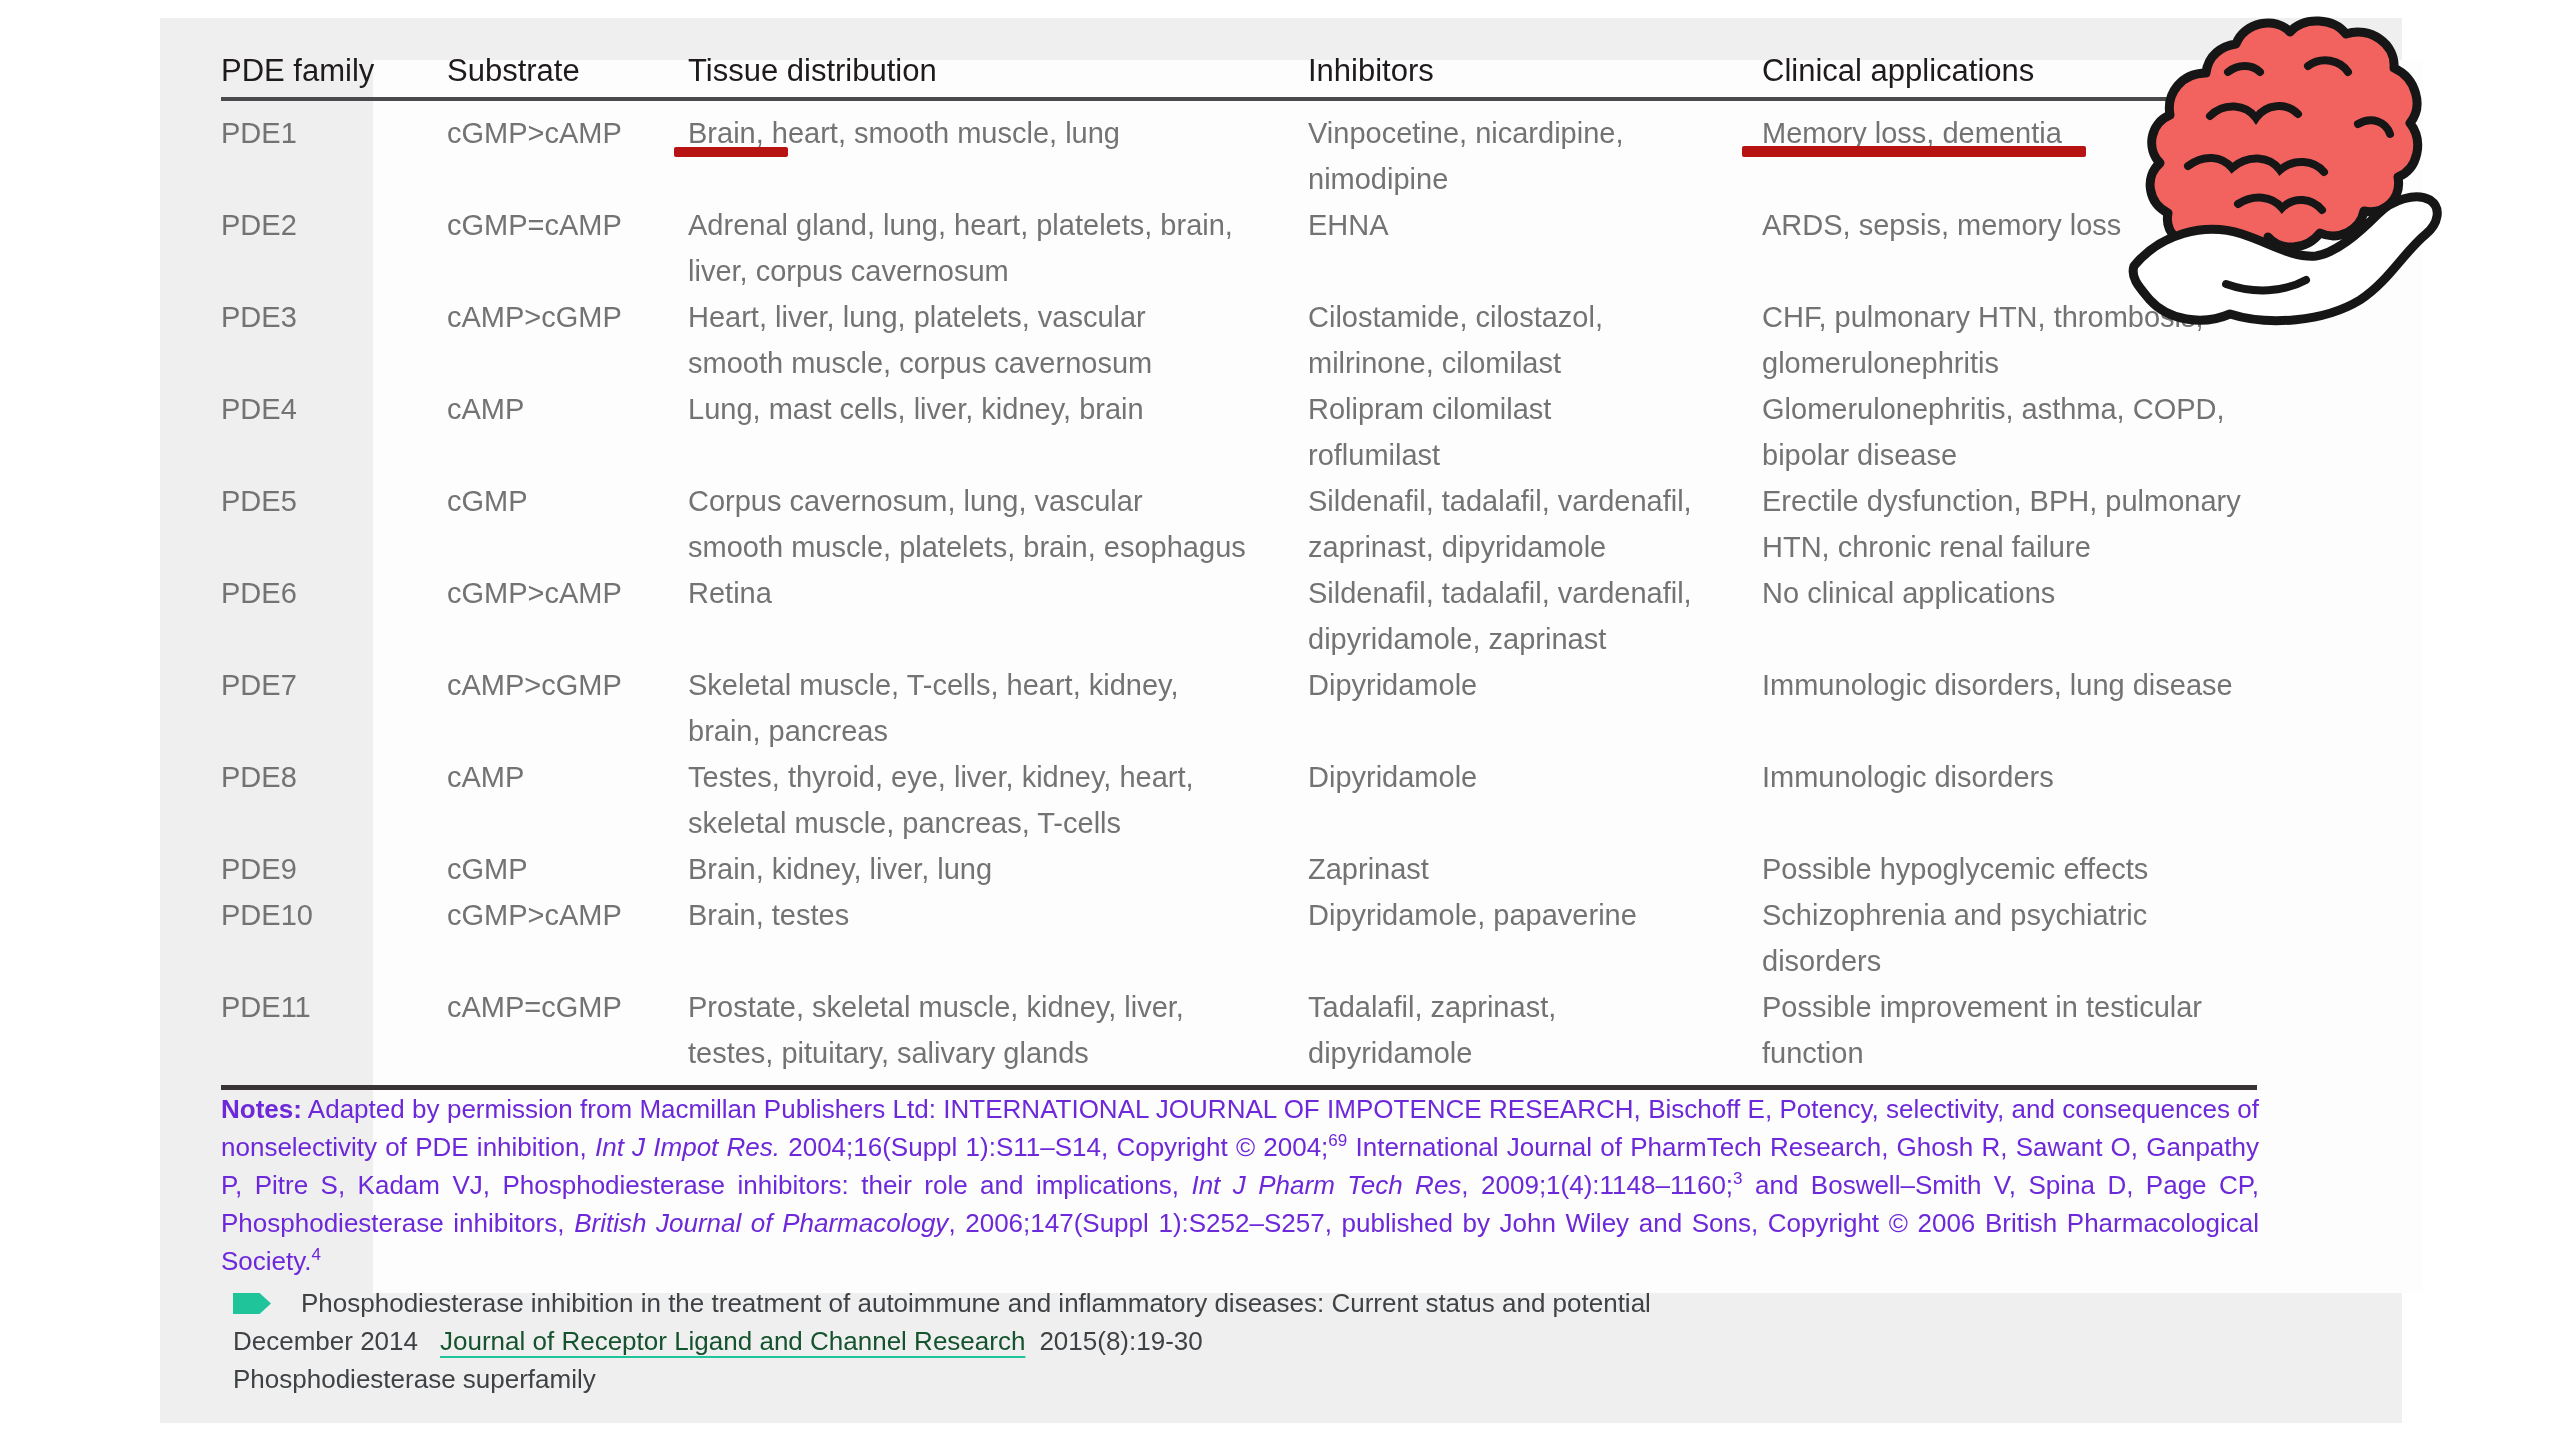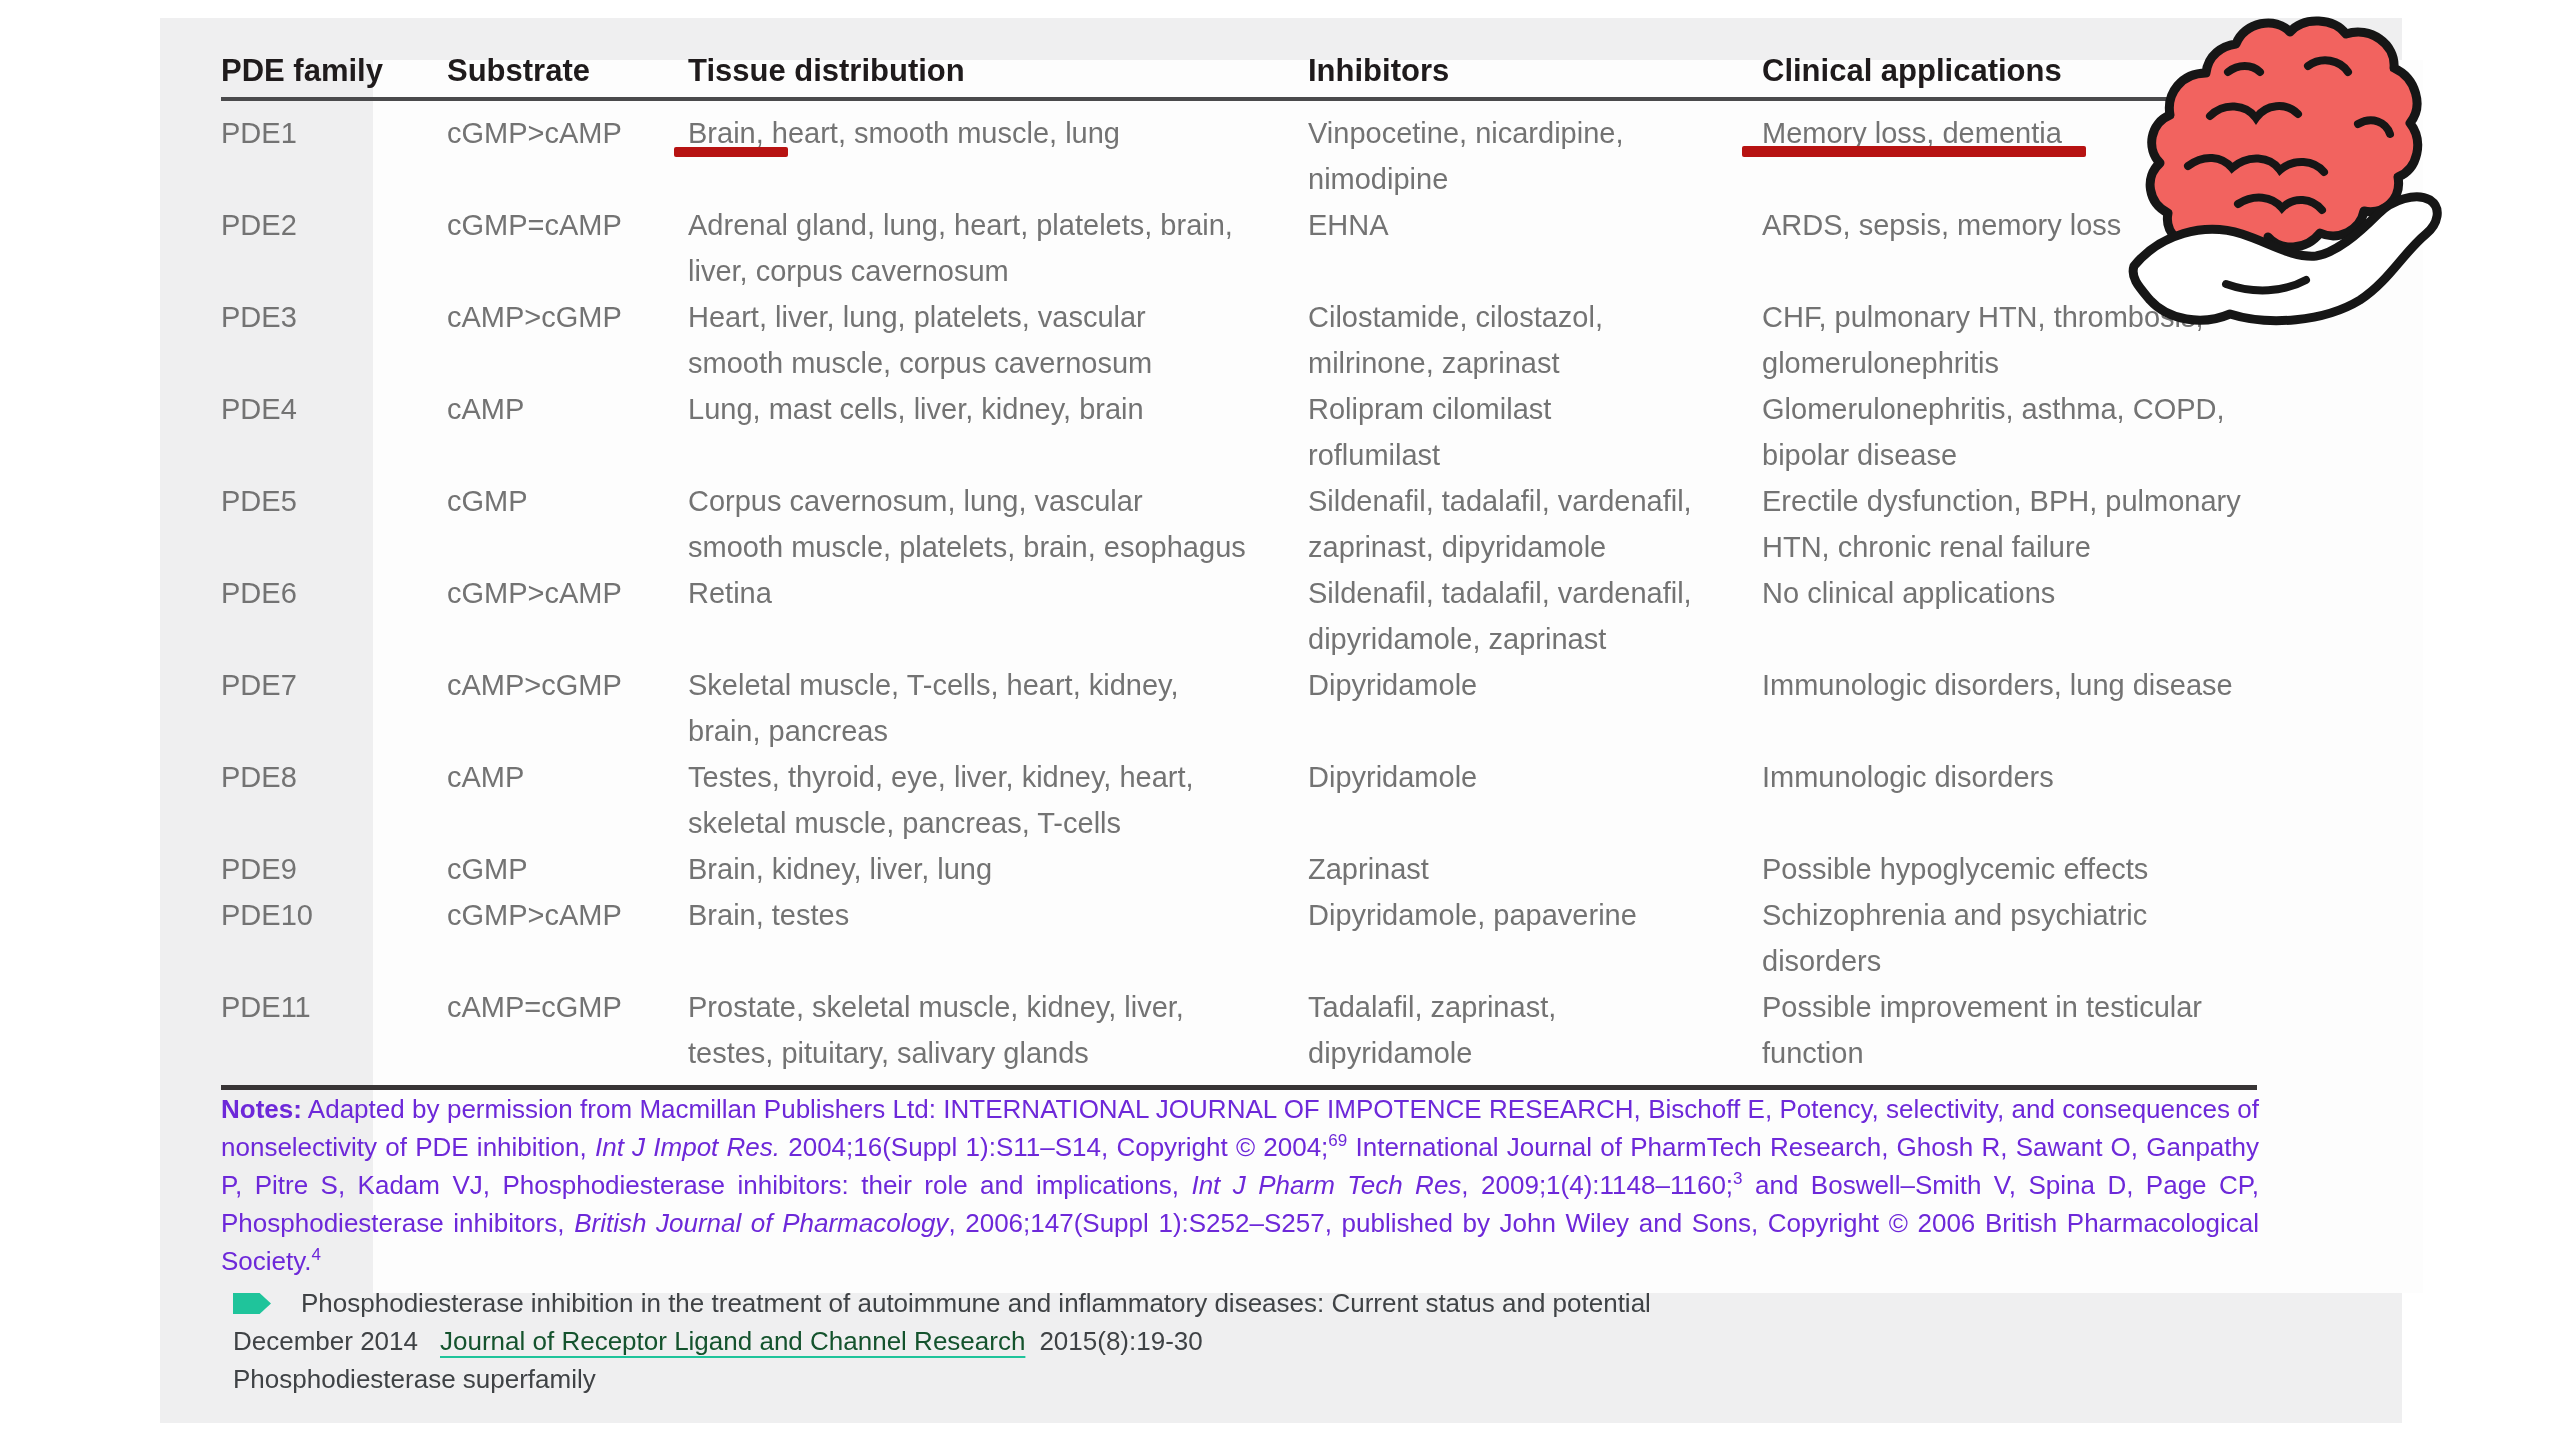--- a/index.html
+++ b/index.html
@@ -22,21 +22,21 @@
     position:absolute;left:221px;top:52px;width:2036px;
     border-collapse:collapse;table-layout:fixed;
     border-bottom:5px solid #383435;
   }
   .pde-table col.c1{width:226px}
   .pde-table col.c2{width:241px}
   .pde-table col.c3{width:620px}
   .pde-table col.c4{width:454px}
   .pde-table col.c5{width:495px}
   .pde-table th{
-    text-align:left;font-size:31px;font-weight:bold;color:#1f1b1c;
+    text-align:left;font-size:31px;font-weight:normal;color:#1f1b1c;
     line-height:38px;padding:0 0 7px 0;
     border-bottom:4px solid #4a4a4c;white-space:nowrap;
   }
   .pde-table td{
     vertical-align:top;padding:0;font-size:29px;color:#737373;
   }
   .pde-table tbody tr:first-child td{padding-top:9px;}
   .pde-table tbody tr:last-child td{padding-bottom:9px;}
   .cell-line{white-space:nowrap;line-height:46px;height:46px;}
   
@@ -137,21 +137,21 @@
         </td>
         <td>
           <div class="cell-line">cAMP&gt;cGMP</div>
         </td>
         <td>
           <div class="cell-line">Heart, liver, lung, platelets, vascular</div>
           <div class="cell-line">smooth muscle, corpus cavernosum</div>
         </td>
         <td>
           <div class="cell-line">Cilostamide, cilostazol,</div>
-          <div class="cell-line">milrinone, zaprinast</div>
+          <div class="cell-line">milrinone, cilomilast</div>
         </td>
         <td>
           <div class="cell-line">CHF, pulmonary HTN, thrombosis,</div>
           <div class="cell-line">glomerulonephritis</div>
         </td>
       </tr>
       <tr>
         <td>
           <div class="cell-line">PDE4</div>
         </td>

